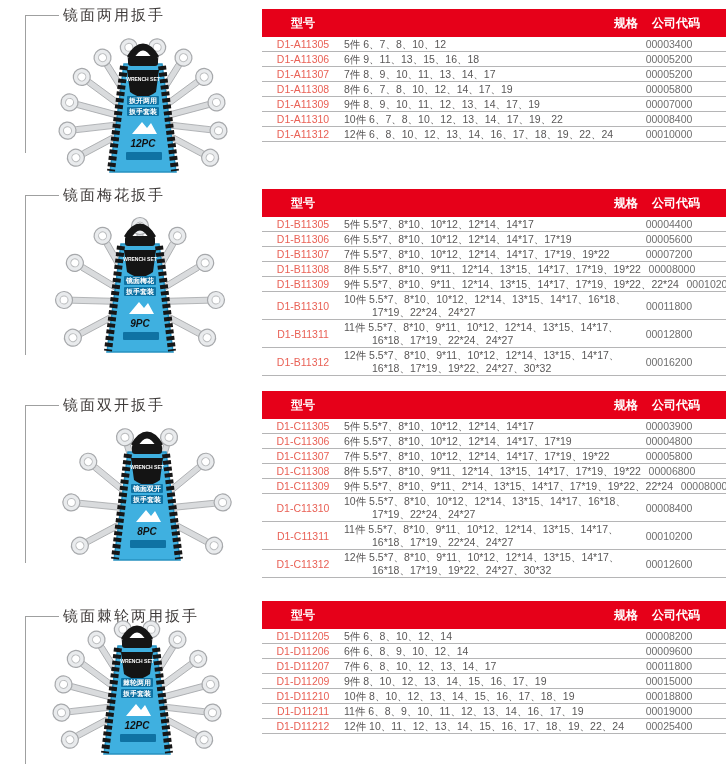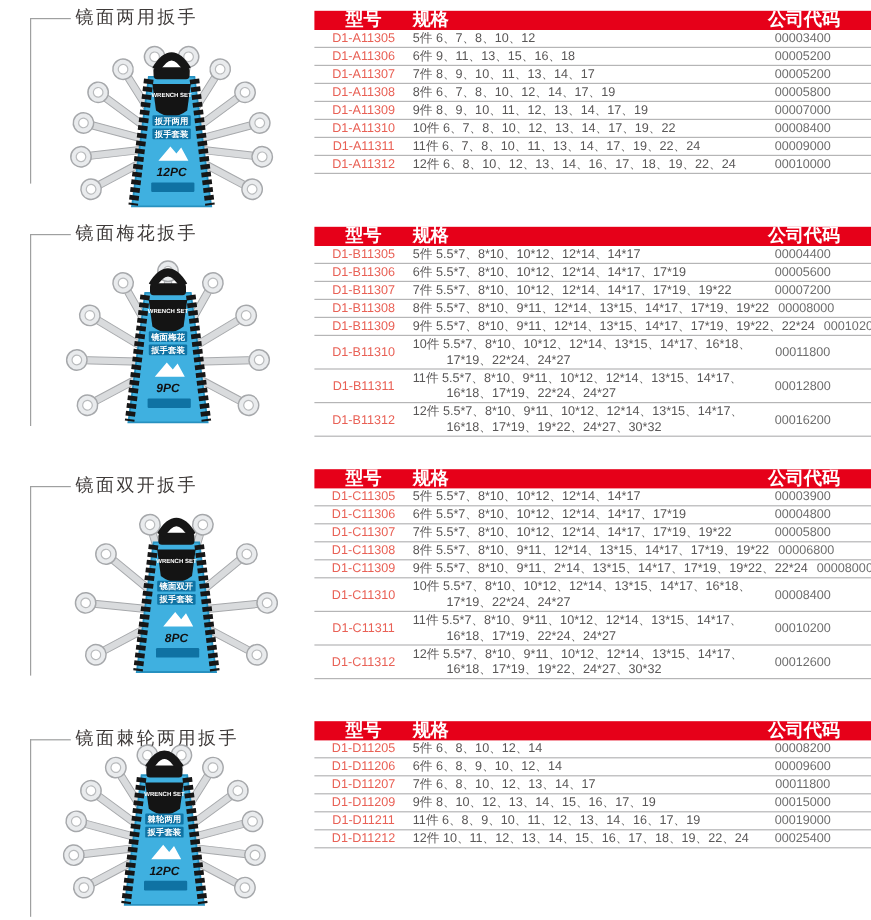--- a/index.html
+++ b/index.html
@@ -14,24 +14,24 @@
   .bracket-v{position:absolute;width:1px;background:var(--bracket-gray,#9fa0a0);}
   .sec-title{
     position:absolute;margin:0;font-size:15px;font-weight:normal;
     color:var(--title-dark,#3e3a39);letter-spacing:2px;line-height:18px;white-space:nowrap;
   }
   .pack-img{position:absolute;}
   .ptable{position:absolute;left:262px;width:464px;color:var(--text-gray,#595757);}
   .thead{
     display:grid;grid-template-columns:82px 1fr 88px;align-items:center;
     background:var(--header-red,#e60019);color:#ffffff;font-weight:bold;
-    font-size:15px;height:16px;line-height:16px;
+    font-size:12px;height:28px;line-height:16px;
   }
   .h-model{text-align:center;}
-  .h-spec{text-align:left;}
+  .h-spec{text-align:right;}
   .h-code{text-align:right;padding-right:26px;}
   .trow{
     display:grid;grid-template-columns:82px 1fr 88px;align-items:center;
     border-bottom:1px solid var(--line-gray,#b5b5b6);
     font-size:10.5px;height:14px;
   }
   .trow.two-line{height:27px;}
   .cell-model{text-align:center;color:var(--model-red,#e96156);white-space:nowrap;}
   .cell-spec{white-space:nowrap;line-height:13px;overflow:visible;}
   .cell-spec .spec-line2{padding-left:28px;}
@@ -166,27 +166,20 @@
             <div class="cell-code">00007000</div>
           </div>
           <div class="trow">
             <div class="cell-model">D1-A11310</div>
             <div class="cell-spec">
               <div>10件 6、7、8、10、12、13、14、17、19、22</div>
             </div>
             <div class="cell-code">00008400</div>
           </div>
           <div class="trow">
-            <div class="cell-model">D1-A11311</div>
-            <div class="cell-spec">
-              <div>11件 6、7、8、10、11、13、14、17、19、22、24</div>
-            </div>
-            <div class="cell-code">00009000</div>
-          </div>
-          <div class="trow">
             <div class="cell-model">D1-A11312</div>
             <div class="cell-spec">
               <div>12件 6、8、10、12、13、14、16、17、18、19、22、24</div>
             </div>
             <div class="cell-code">00010000</div>
           </div>
         </div>
     </div>
   </div>
 
@@ -570,20 +563,27 @@
             <div class="cell-code">00011800</div>
           </div>
           <div class="trow">
             <div class="cell-model">D1-D11209</div>
             <div class="cell-spec">
               <div>9件 8、10、12、13、14、15、16、17、19</div>
             </div>
             <div class="cell-code">00015000</div>
           </div>
           <div class="trow">
+            <div class="cell-model">D1-D11210</div>
+            <div class="cell-spec">
+              <div>10件 8、10、12、13、14、15、16、17、18、19</div>
+            </div>
+            <div class="cell-code">00018800</div>
+          </div>
+          <div class="trow">
             <div class="cell-model">D1-D11211</div>
             <div class="cell-spec">
               <div>11件 6、8、9、10、11、12、13、14、16、17、19</div>
             </div>
             <div class="cell-code">00019000</div>
           </div>
           <div class="trow">
             <div class="cell-model">D1-D11212</div>
             <div class="cell-spec">
               <div>12件 10、11、12、13、14、15、16、17、18、19、22、24</div>

